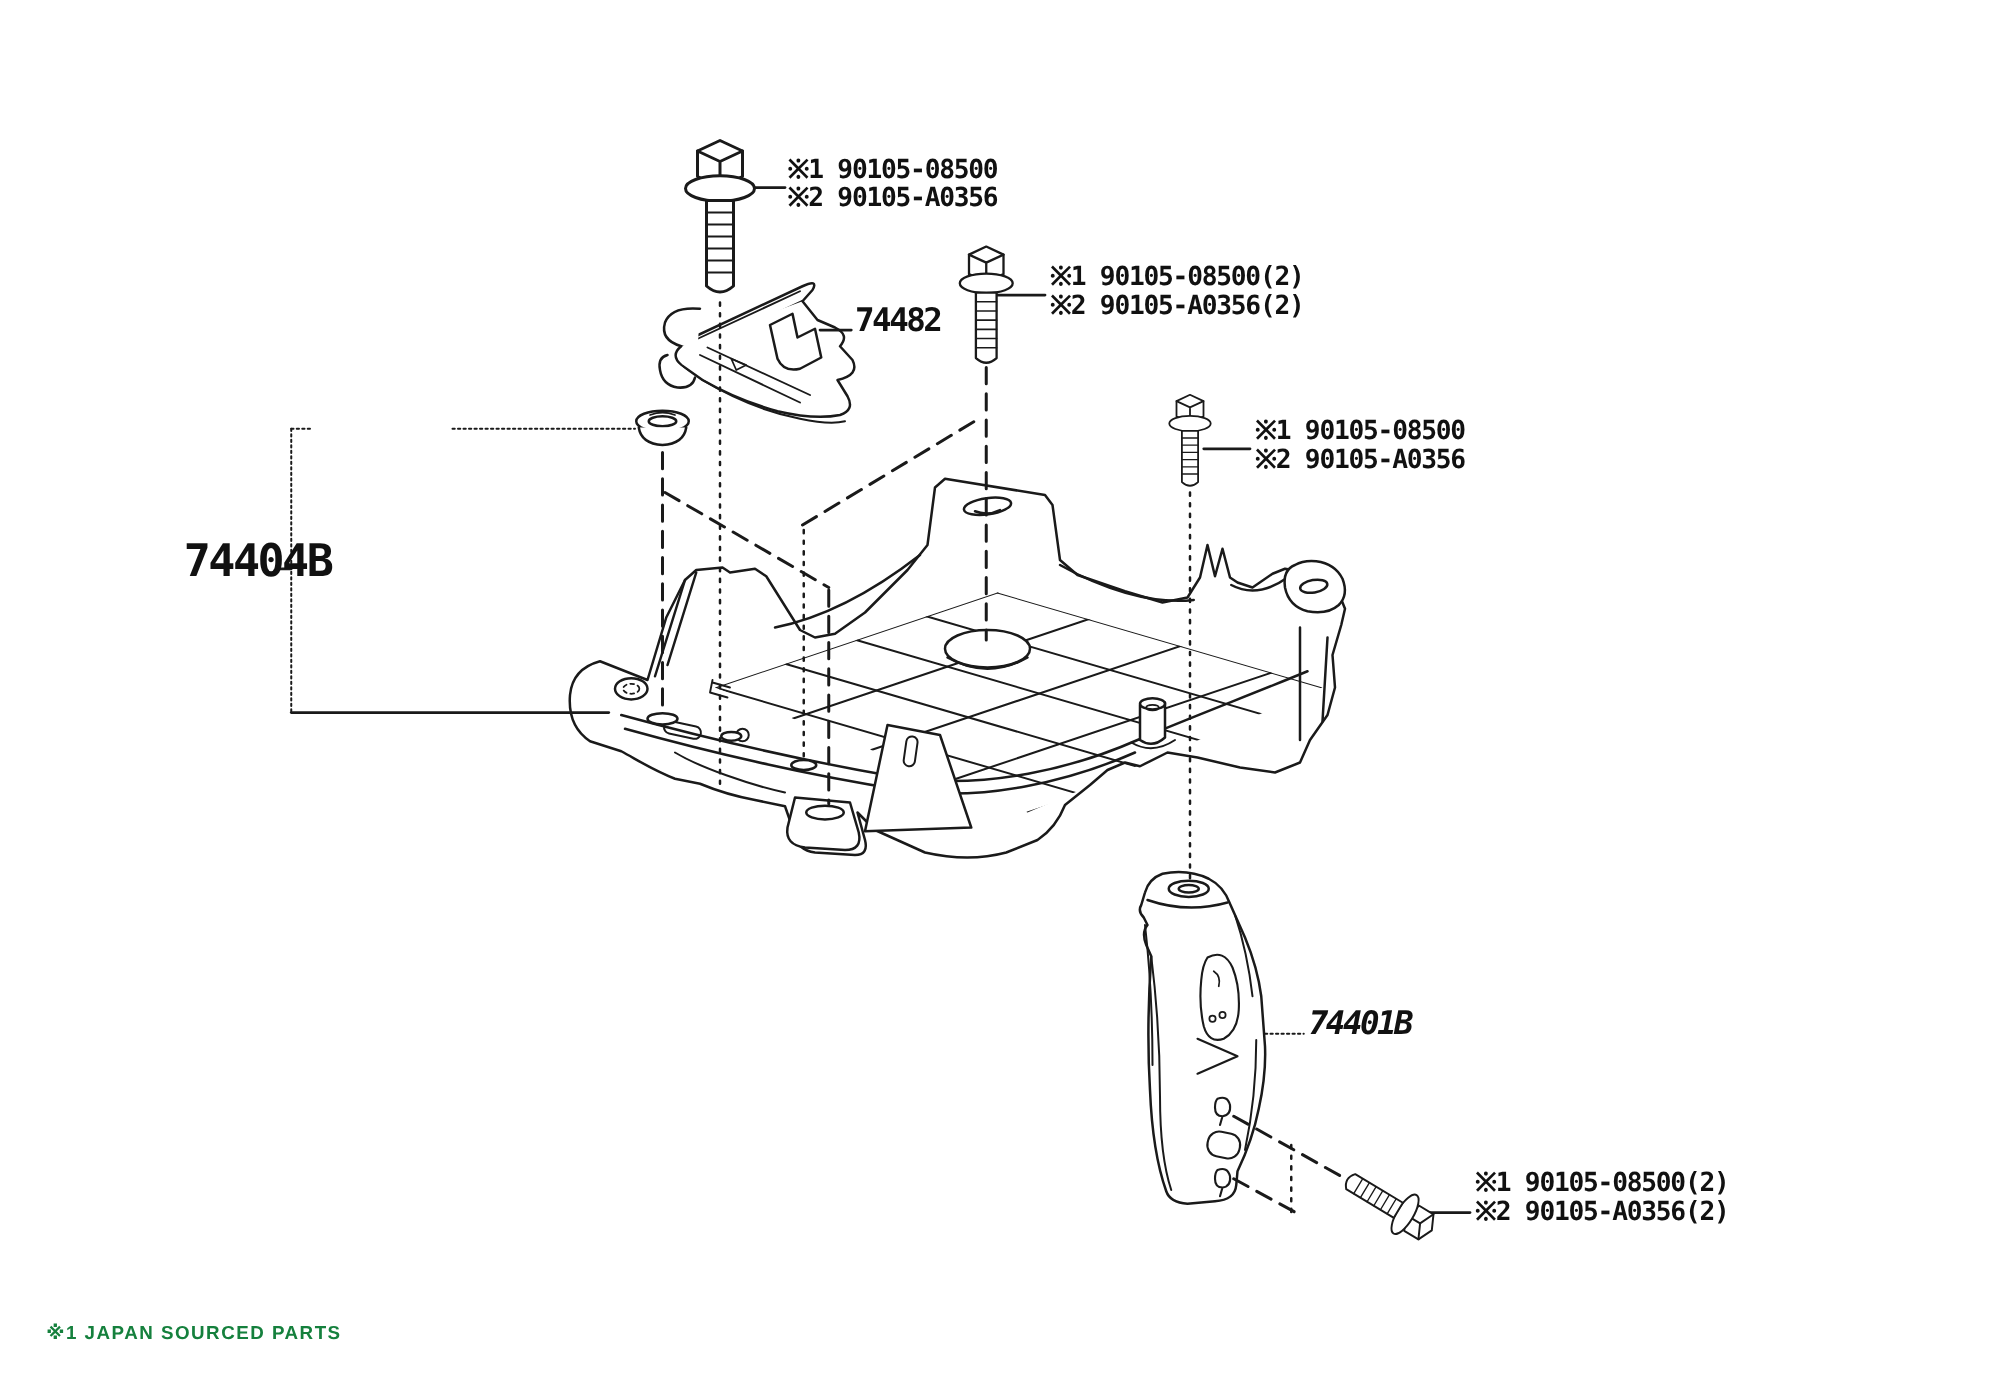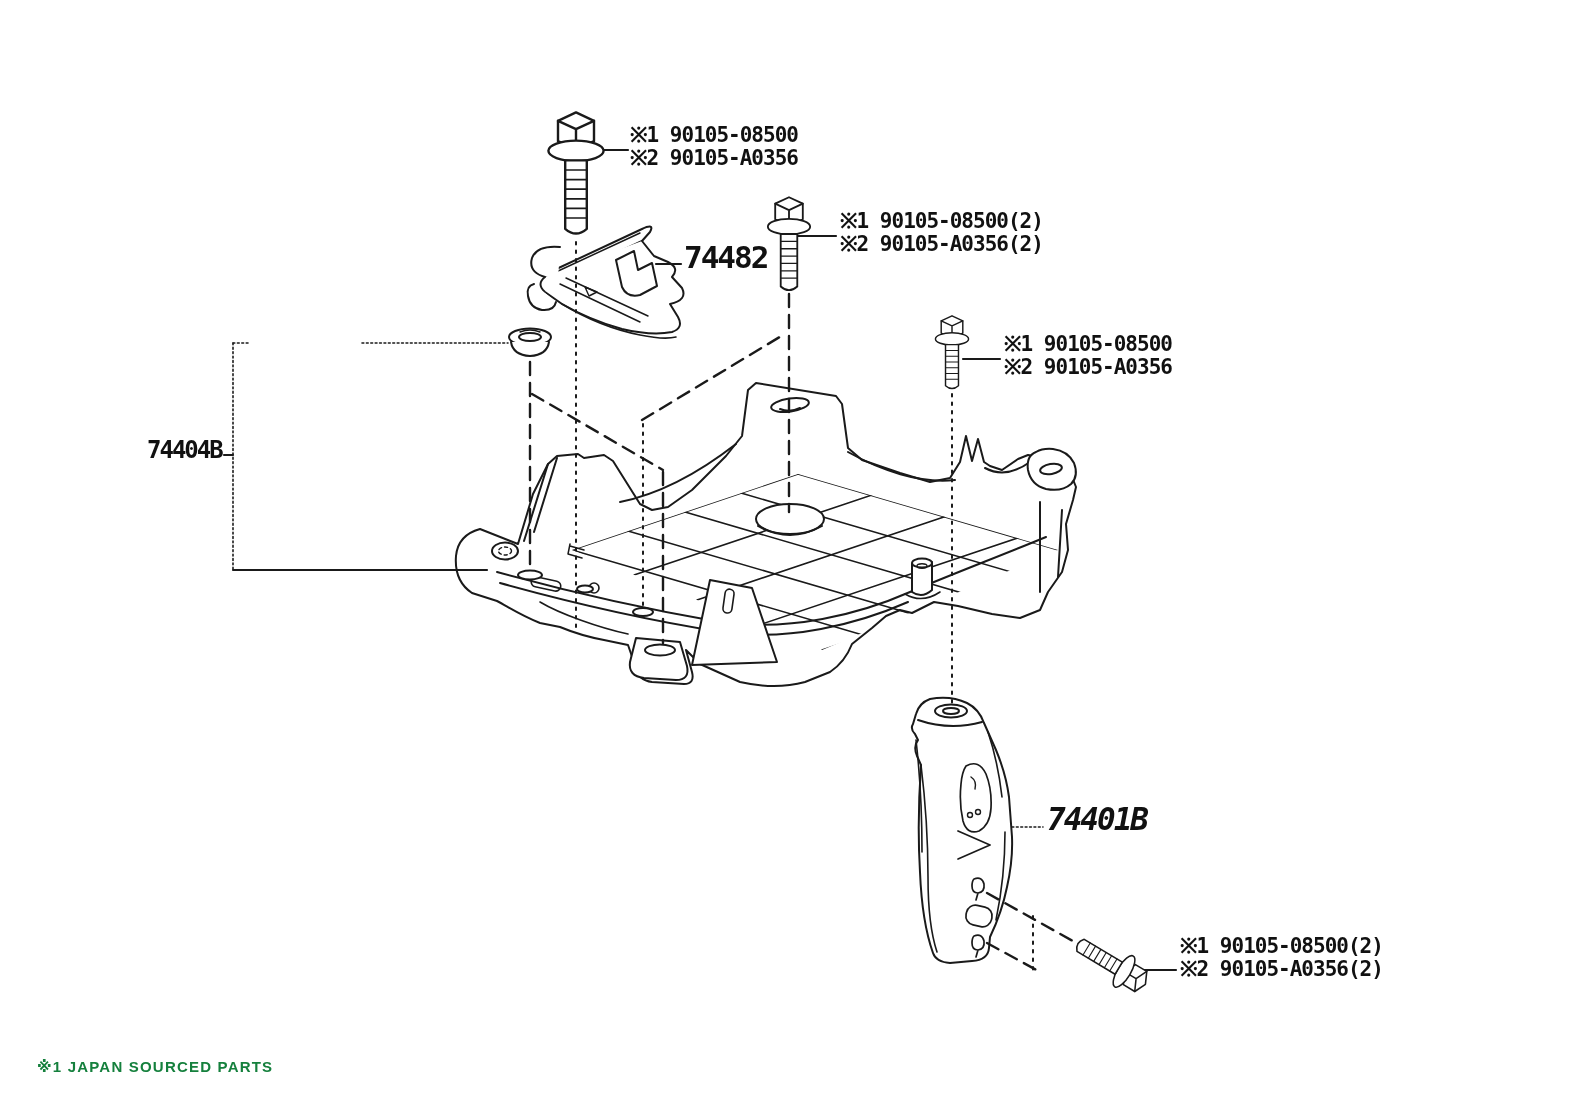--- a/index.html
+++ b/index.html
@@ -1,21 +1,21 @@
 <!DOCTYPE html>
 <html><head>
 <meta charset="utf-8">
 <style>
   html,body{margin:0;padding:0;background:#fff;}
   #stage{position:relative;width:1592px;height:1099px;background:#fff;overflow:hidden;
          font-family:"DejaVu Sans Mono", monospace;color:#111;margin-top:32px;}
   #lineart{position:absolute;left:0;top:0;}
   .lbl{position:absolute;white-space:nowrap;font-weight:bold;letter-spacing:-1px;line-height:23px;font-size:21px;}
   .lbl .row{height:23px;}
-  .big{font-size:31px;letter-spacing:-2px;line-height:32px;}
+  .big{font-size:26px;letter-spacing:-2px;line-height:32px;}
   .refer{font-size:20px;line-height:24px;letter-spacing:-1px;}
   .refer .pnc{font-size:17px;letter-spacing:0px;}
   .legend{position:absolute;font-family:"Liberation Sans","DejaVu Sans",sans-serif;
           font-weight:bold;font-size:15px;line-height:25px;letter-spacing:1.2px;color:#15803d;}
   .figcode{position:absolute;font-family:"Liberation Sans","DejaVu Sans",sans-serif;
            font-size:19px;color:#0369a1;letter-spacing:0.5px;}
 </style>
 </head>
 <body>
 
@@ -196,21 +196,21 @@
     <div class="row">※2 90105-A0356</div>
   </div>
 
   <div class="lbl" style="left:1180px;top:903px;">
     <div class="row">※1 90105-08500(2)</div>
     <div class="row">※2 90105-A0356(2)</div>
   </div>
 
   <div class="lbl big" style="left:684px;top:209px;">74482</div>
 
-  <div class="lbl big" style="left:147px;top:402px;font-size:24px;">74404B</div>
+  <div class="lbl big" style="left:147px;top:402px;font-size:36px;">74404B</div>
 
   <div class="lbl big" style="left:1047px;top:771px;font-style:italic;">74401B</div>
 
 
   <div class="legend" style="left:37px;top:1022px;">
     <div>※1 JAPAN SOURCED PARTS</div>
   </div>
 
   <div class="figcode" style="left:1502px;top:1066px;">745102</div>
 

